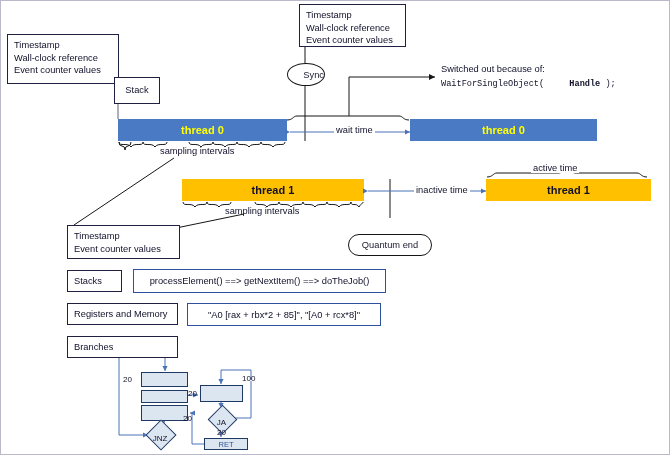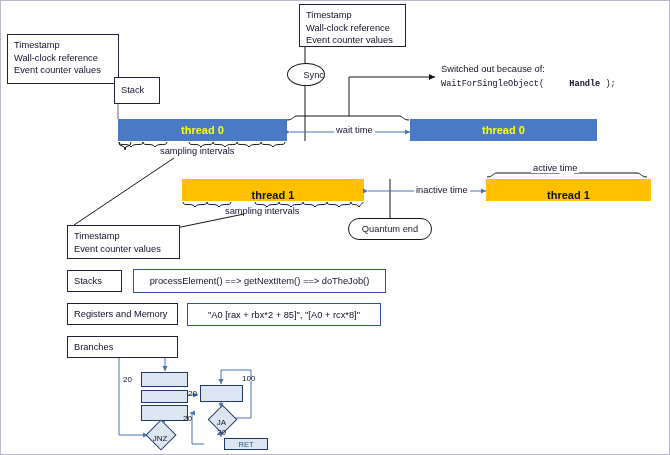--- a/index.html
+++ b/index.html
@@ -24,21 +24,21 @@
   .vbox{
     border:1px solid #2f4f9f;background:#ffffff;
     font-size:9.3px;color:#10102a;
     display:flex;align-items:center;justify-content:center;
     z-index:6;
   }
 
   
   .bar{display:flex;align-items:center;justify-content:center;z-index:4;}
   .bar.blue{background:#4a7ac4;color:#ffff00;font-weight:bold;font-size:11px;}
-  .bar.gold{background:#ffc000;color:#10102a;font-weight:bold;font-size:11px;align-items:flex-end;}
+  .bar.gold{background:#ffc000;color:#10102a;font-weight:bold;font-size:11px;}
 
   
   .ellipse{
     border:1.2px solid #161616;border-radius:50%;
     background:#fff;display:flex;align-items:center;justify-content:flex-end;
     font-size:9.3px;z-index:7;
   }
   .roundrect{
     border:1.2px solid #161616;border-radius:14px;
     background:#fff;display:flex;align-items:center;justify-content:center;
@@ -57,21 +57,21 @@
   svg.layer.over{z-index:5;}
   .stroke-dark{stroke:#161616;fill:none;stroke-width:1;}
   .stroke-blue{stroke:#4a72b8;fill:none;stroke-width:1;}
 
   
   .fbox{
     border:1.2px solid #1f3864;background:#dce6f1;
     z-index:6;
   }
   .fbox.lbl{display:flex;align-items:center;justify-content:center;
-            font-size:7.6px;color:#2f5597;margin-left:20px;}
+            font-size:7.6px;color:#2f5597;}
   .diamond{
     position:absolute;background:#dce6f1;border:1.2px solid #1f3864;
     transform:rotate(45deg);z-index:6;
   }
   .diamond-text{
     position:absolute;display:flex;align-items:flex-end;justify-content:center;
     font-size:8px;color:#10102a;z-index:8;
   }
 </style>
 </head>
@@ -106,35 +106,35 @@
   <div class="abs bar gold" style="left:485px;top:178px;width:165px;height:22px;">
     <span>thread 1</span>
   </div>
 
   <div class="abs note" style="left:6px;top:33px;width:112px;height:50px;">
     <div>Timestamp</div>
     <div>Wall-clock reference</div>
     <div>Event counter values</div>
   </div>
 
-  <div class="abs note vcenter" style="left:113px;top:76px;width:46px;height:27px;">
+  <div class="abs note vcenter" style="left:113px;top:76px;width:46px;height:27px;justify-content:center;">
     <span>Stack</span>
   </div>
 
   <div class="abs note" style="left:298px;top:3px;width:107px;height:43px;">
     <div>Timestamp</div>
     <div>Wall-clock reference</div>
     <div>Event counter values</div>
   </div>
 
   <div class="abs ellipse" style="left:286px;top:62px;width:38px;height:23px;">
     <span>Sync</span>
   </div>
 
-  <div class="abs roundrect" style="left:347px;top:217px;width:84px;height:22px;">
+  <div class="abs roundrect" style="left:347px;top:233px;width:84px;height:22px;">
     <span>Quantum end</span>
   </div>
 
   <div class="abs label" style="left:440px;top:63px;">
     <span>Switched out because of:</span>
   </div>
   <div class="abs label mono" style="left:440px;top:78px;">
     <span>WaitForSingleObject( </span><b>Handle</b><span> );</span>
   </div>
 

